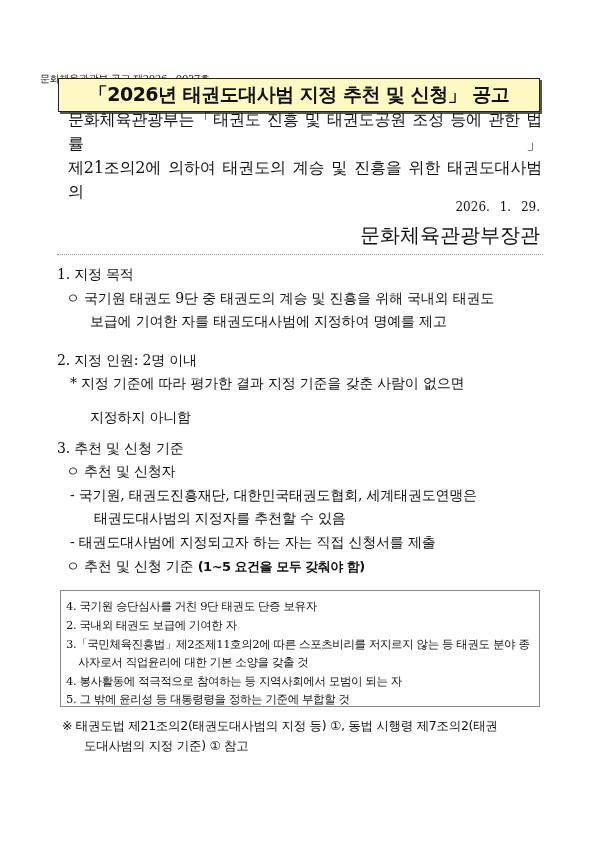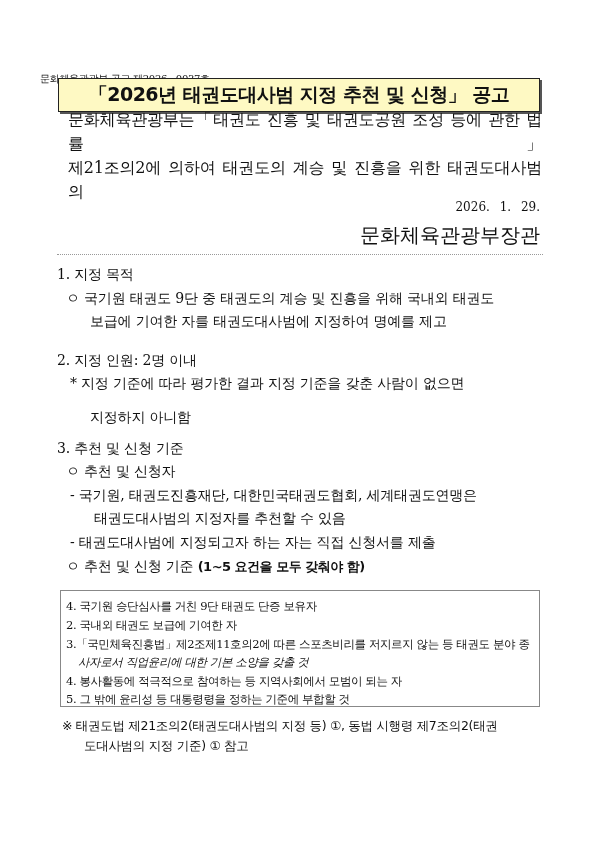--- a/index.html
+++ b/index.html
@@ -61,18 +61,18 @@
 <div class="abs line-t" style="left:70px; top:534px;">- 태권도대사범에 지정되고자 하는 자는 직접 신청서를 제출</div>
 <div class="abs line-t" style="left:66px; top:558px;">
   <span>ㅇ 추천 및 신청 기준</span>
   <span class="bold-sans">(1~5 요건을 모두 갖춰야 함)</span>
 </div>
 
 <div class="abs crit-box"></div>
 <div class="abs crit-line" style="left:66px; top:597px;">4. 국기원 승단심사를 거친 9단 태권도 단증 보유자</div>
 <div class="abs crit-line" style="left:66px; top:616px;">2. 국내외 태권도 보급에 기여한 자</div>
 <div class="abs crit-line" style="left:66px; top:635px;text-align:center;">3.「국민체육진흥법」제2조제11호의2에 따른 스포츠비리를 저지르지 않는 등 태권도 분야 종</div>
-<div class="abs crit-line" style="left:78px; top:653px;font-style:italic;">사자로서 직업윤리에 대한 기본 소양을 갖출 것</div>
+<div class="abs crit-line" style="left:78px; top:653px;">사자로서 직업윤리에 대한 기본 소양을 갖출 것</div>
 <div class="abs crit-line" style="left:66px; top:672px;">4. 봉사활동에 적극적으로 참여하는 등 지역사회에서 모범이 되는 자</div>
 <div class="abs crit-line" style="left:66px; top:690px;">5. 그 밖에 윤리성 등 대통령령을 정하는 기준에 부합할 것</div>
 
 <div class="abs note" style="left:62px; top:718px;">※  태권도법 제21조의2(태권도대사범의 지정 등) ①, 동법 시행령 제7조의2(태권</div>
 <div class="abs note" style="left:84px; top:738px;">도대사범의 지정 기준) ① 참고</div>
 
 </body></html>

